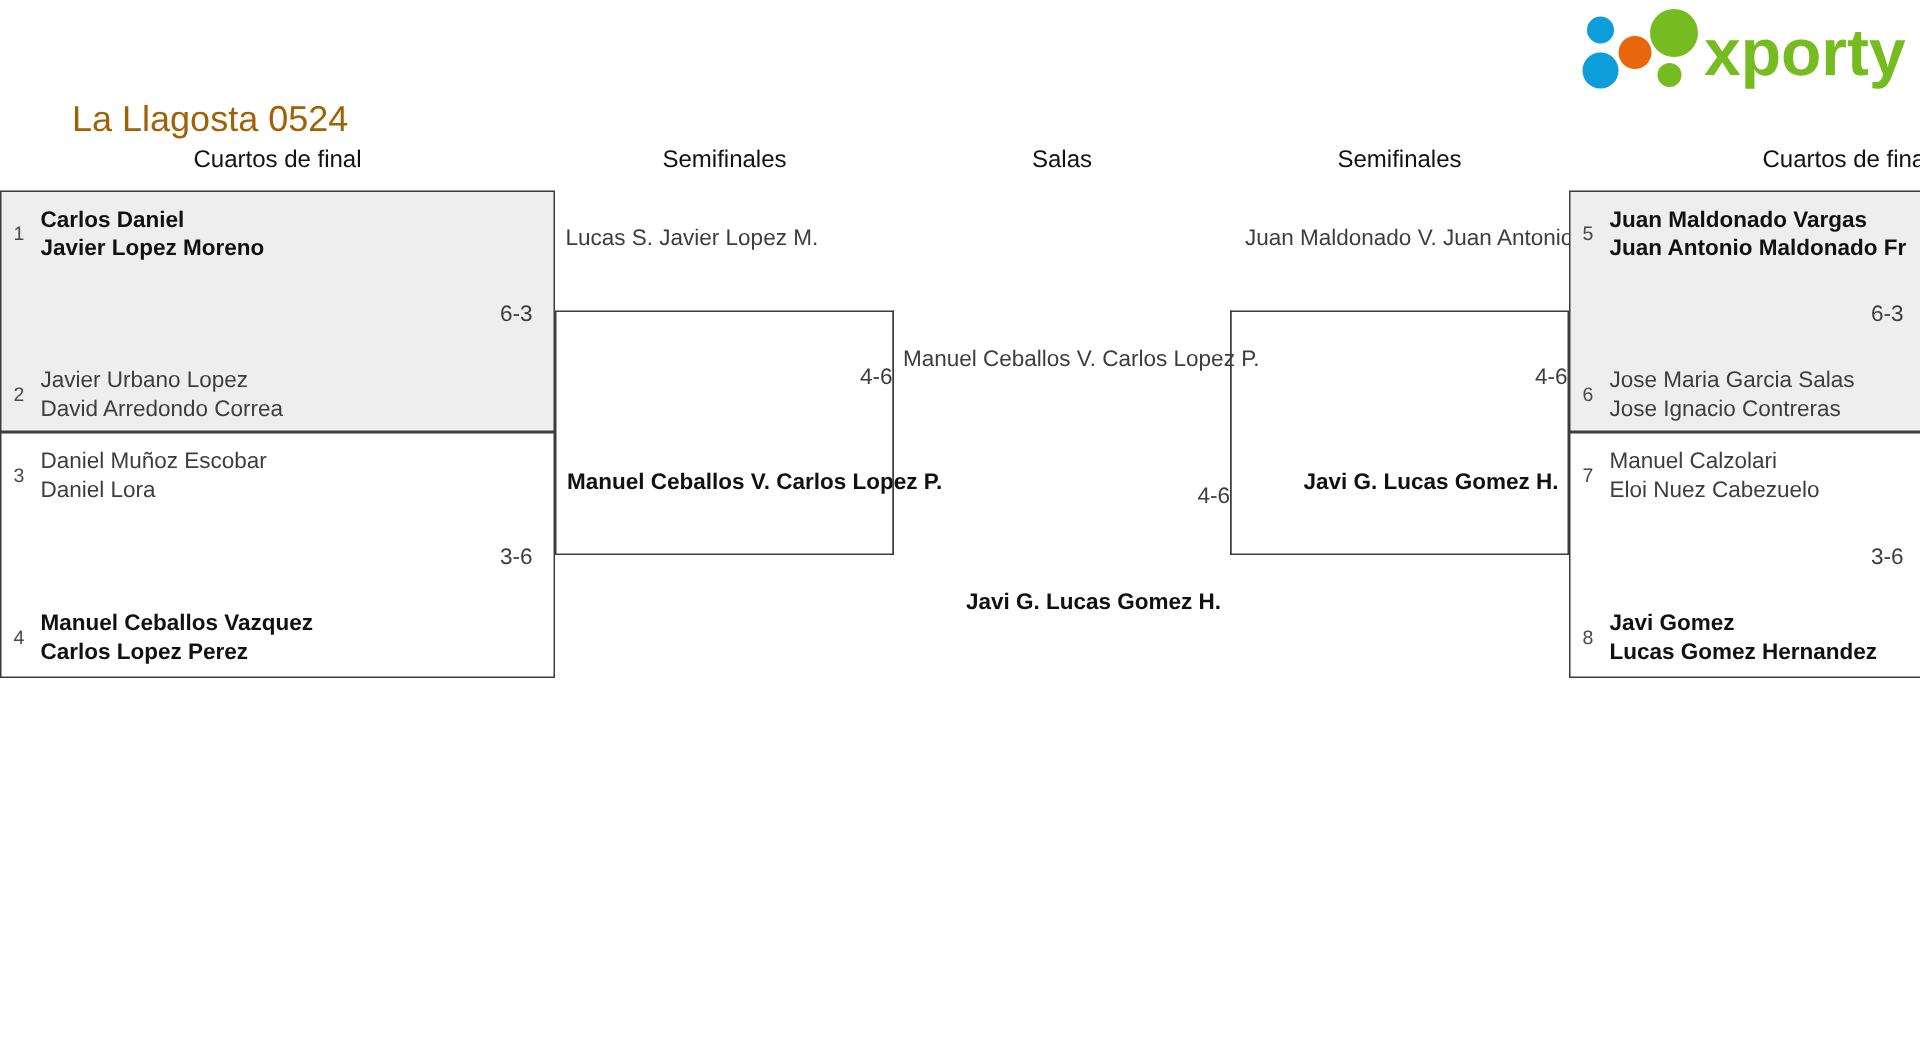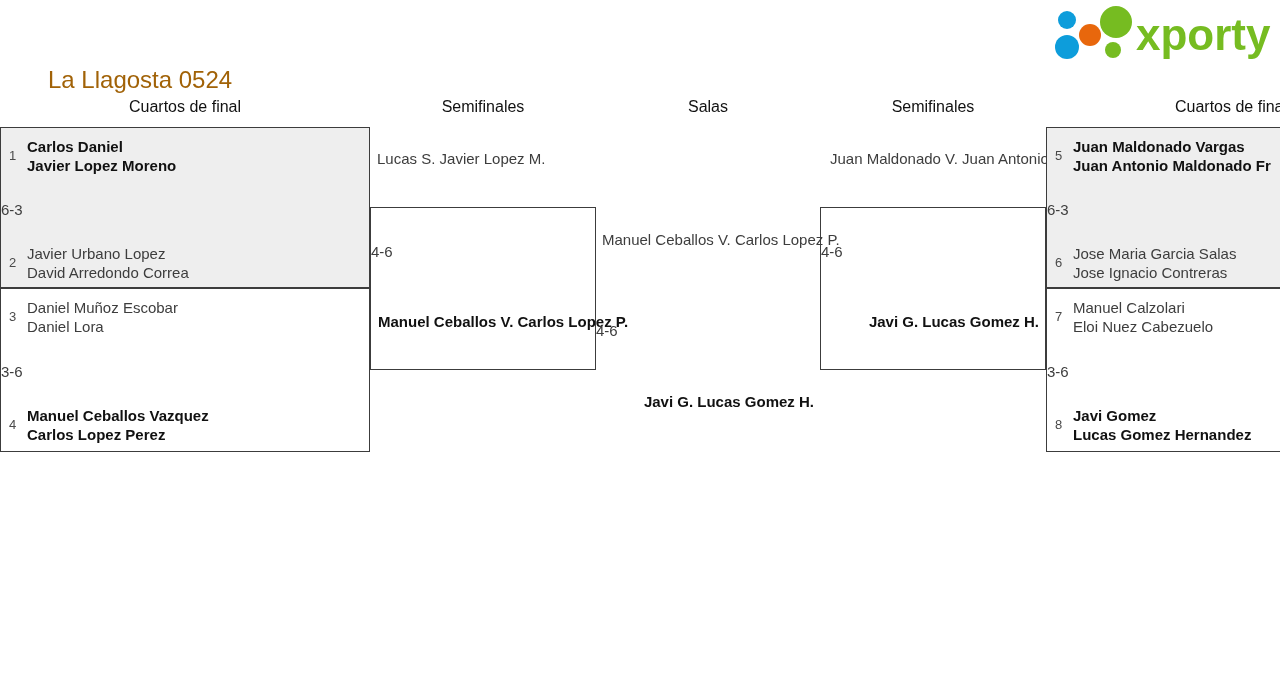--- a/index.html
+++ b/index.html
@@ -95,21 +95,21 @@
   }
 
   .names { display: block; }
   .names .nm { display: block; }
 
   .score {
     position: absolute;
     font-size: 15px;
     line-height: 19px;
     color: #3d3d3d;
-    text-align: left;
+    text-align: right;
     white-space: nowrap;
   }
 
   
   .free-team {
     position: absolute;
     font-size: 15px;
     line-height: 19px;
     color: #3d3d3d;
     white-space: nowrap;

